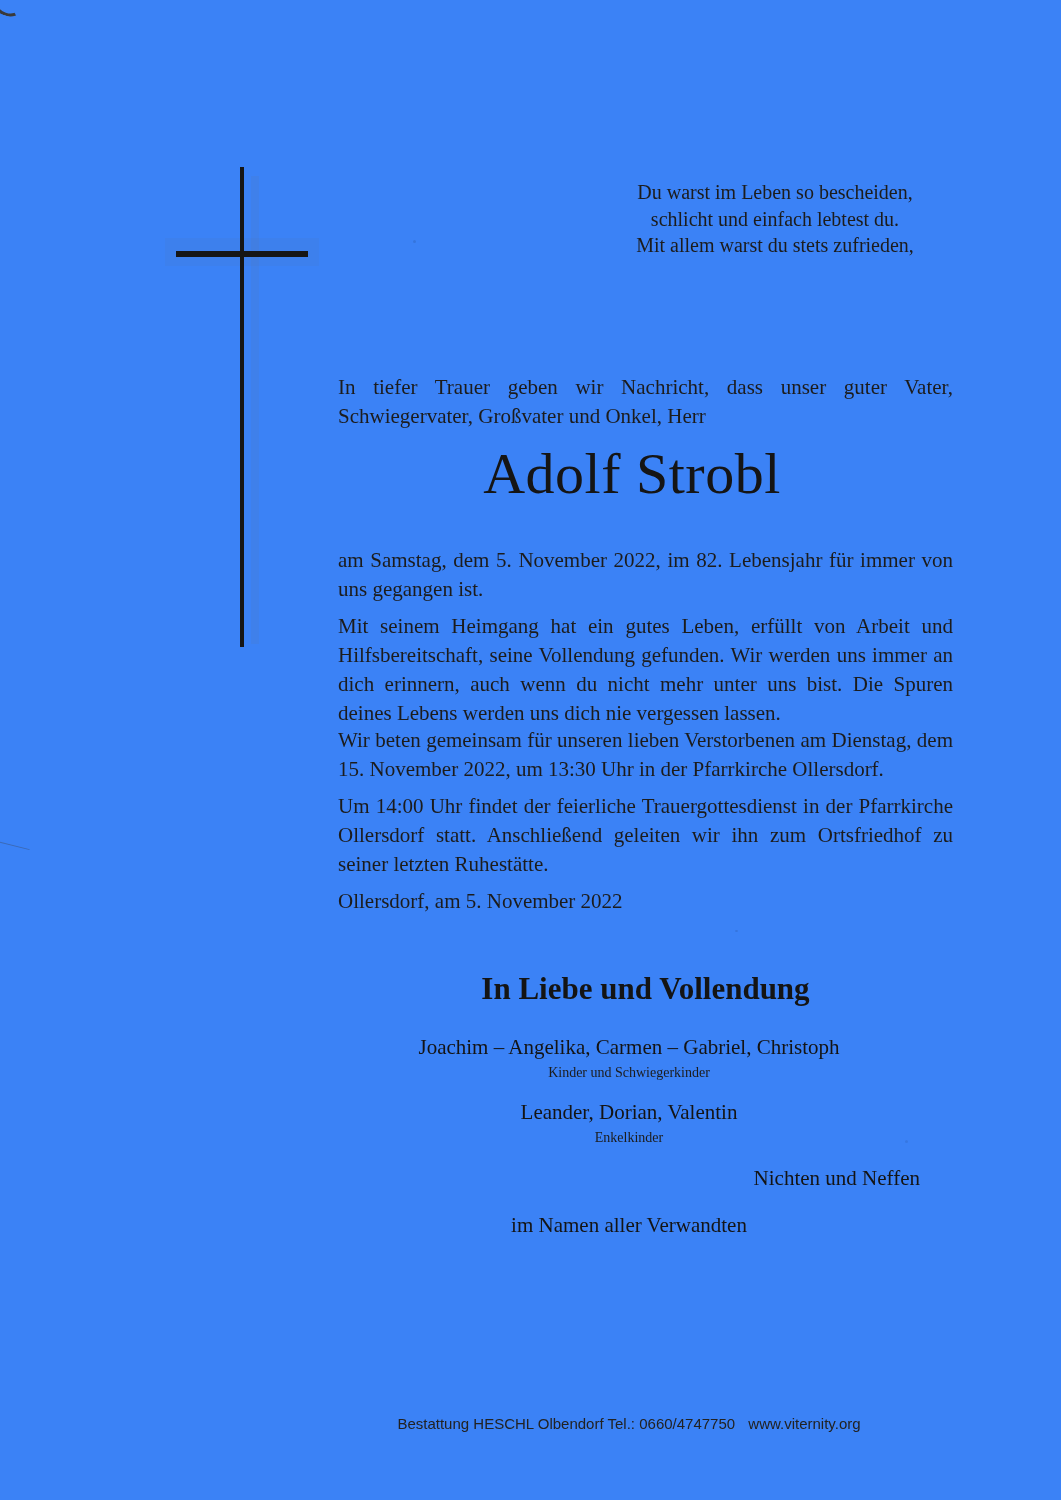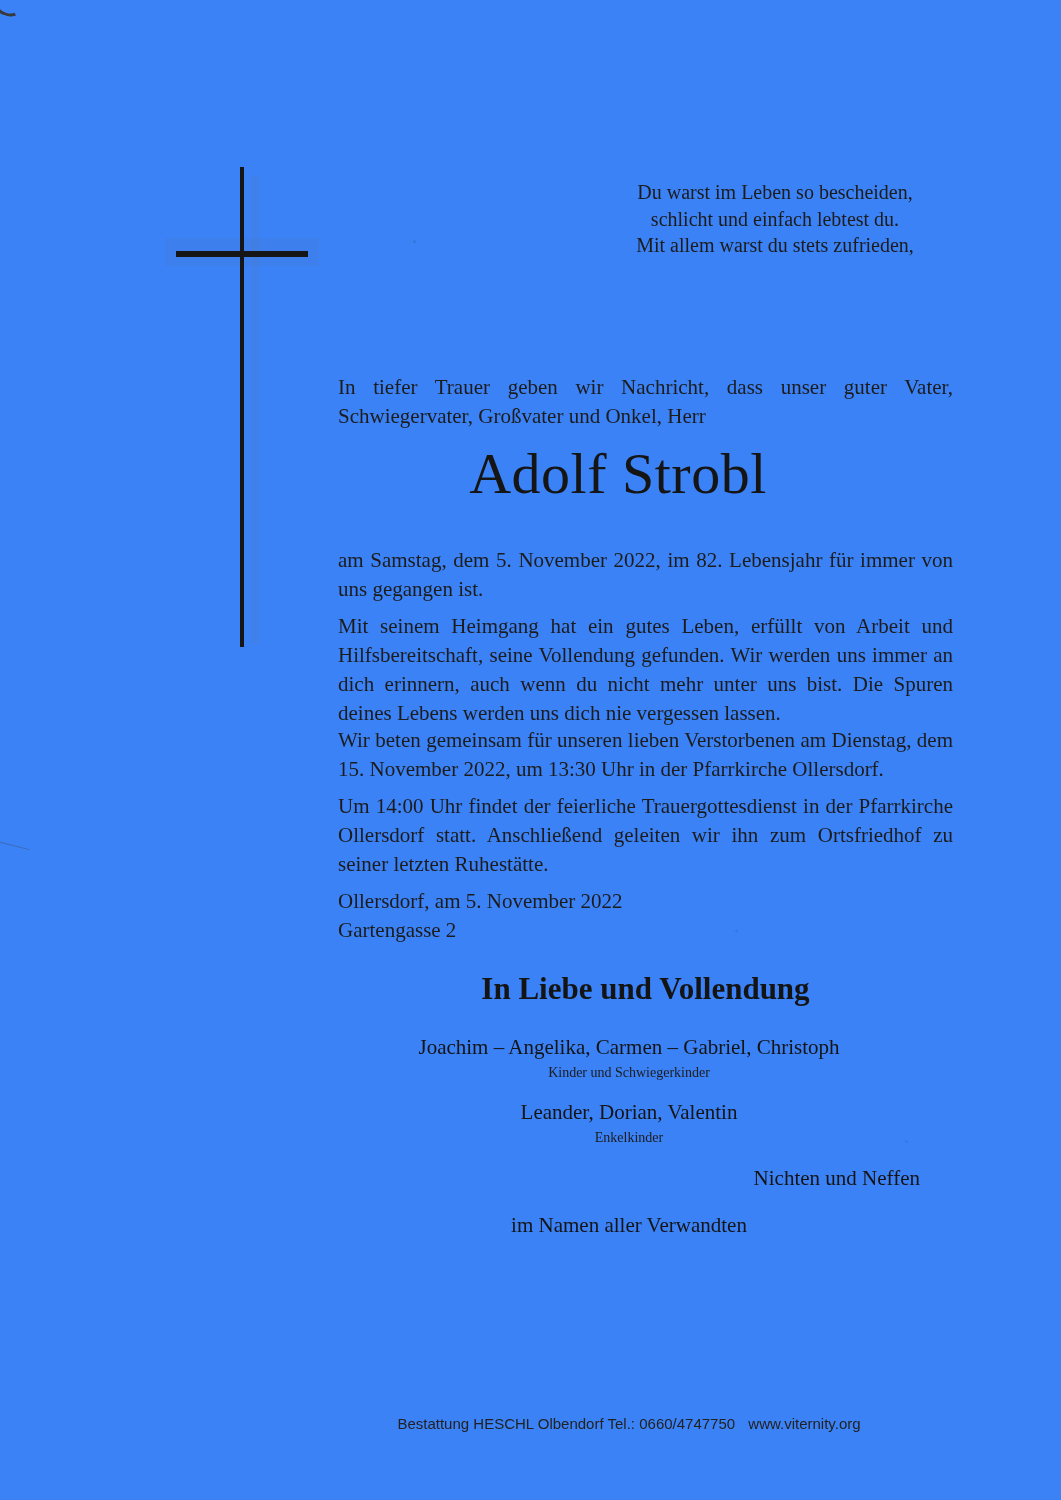--- a/index.html
+++ b/index.html
@@ -69,21 +69,21 @@
     font-size: 21px; line-height: 29px;
     text-align: justify;
   }
   .intro  { top: 348px; margin-top: 25px; }
   .p1 { top: 546px; }
   .p2 { top: 612px; }
   .p3 { top: 726px; }
   .p4 { top: 792px; }
 
   .name {
-    position: absolute; left: 314px; top: 438px; width: 608px;
+    position: absolute; left: 328px; top: 438px; width: 608px;
     text-align: center;
     font-size: 58px; font-weight: normal; line-height: 1.25;
     color: #151515; letter-spacing: 0.5px;
     white-space: nowrap;
   }
 
   .place {
     position: absolute; left: 338px; top: 887px; width: 615px;
     font-size: 21px; line-height: 28.5px;
     text-align: left;
@@ -143,21 +143,20 @@
 
   <h1 class="name">Adolf Strobl</h1>
 
   <p class="para p1">am Samstag, dem 5. November 2022, im 82. Lebensjahr für immer von uns gegangen ist.</p>
   <p class="para p2">Mit seinem Heimgang hat ein gutes Leben, erfüllt von Arbeit und Hilfsbereitschaft, seine Vollendung gefunden. Wir werden uns immer an dich erinnern, auch wenn du nicht mehr unter uns bist. Die Spuren deines Lebens werden uns dich nie vergessen lassen.</p>
   <p class="para p3">Wir beten gemeinsam für unseren lieben Verstorbenen am Dienstag, dem 15. November 2022, um 13:30 Uhr in der Pfarrkirche Ollersdorf.</p>
   <p class="para p4">Um 14:00 Uhr findet der feierliche Trauergottesdienst in der Pfarrkirche Ollersdorf statt. Anschließend geleiten wir ihn zum Ortsfriedhof zu seiner letzten Ruhestätte.</p>
 
   <div class="place">
     <div>Ollersdorf, am 5. November 2022</div>
-    <div>Gartengasse 2</div>
   </div>
 
   <h2 class="closing">In Liebe und Vollendung</h2>
 
   <div class="family g1">
     <div class="fam-names">Joachim – Angelika, Carmen – Gabriel, Christoph</div>
     <div class="fam-rel">Kinder und Schwiegerkinder</div>
   </div>
 
   <div class="family g2">

